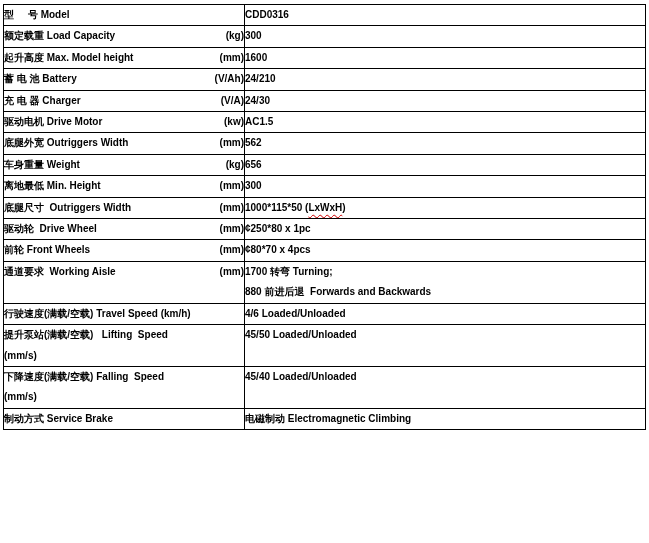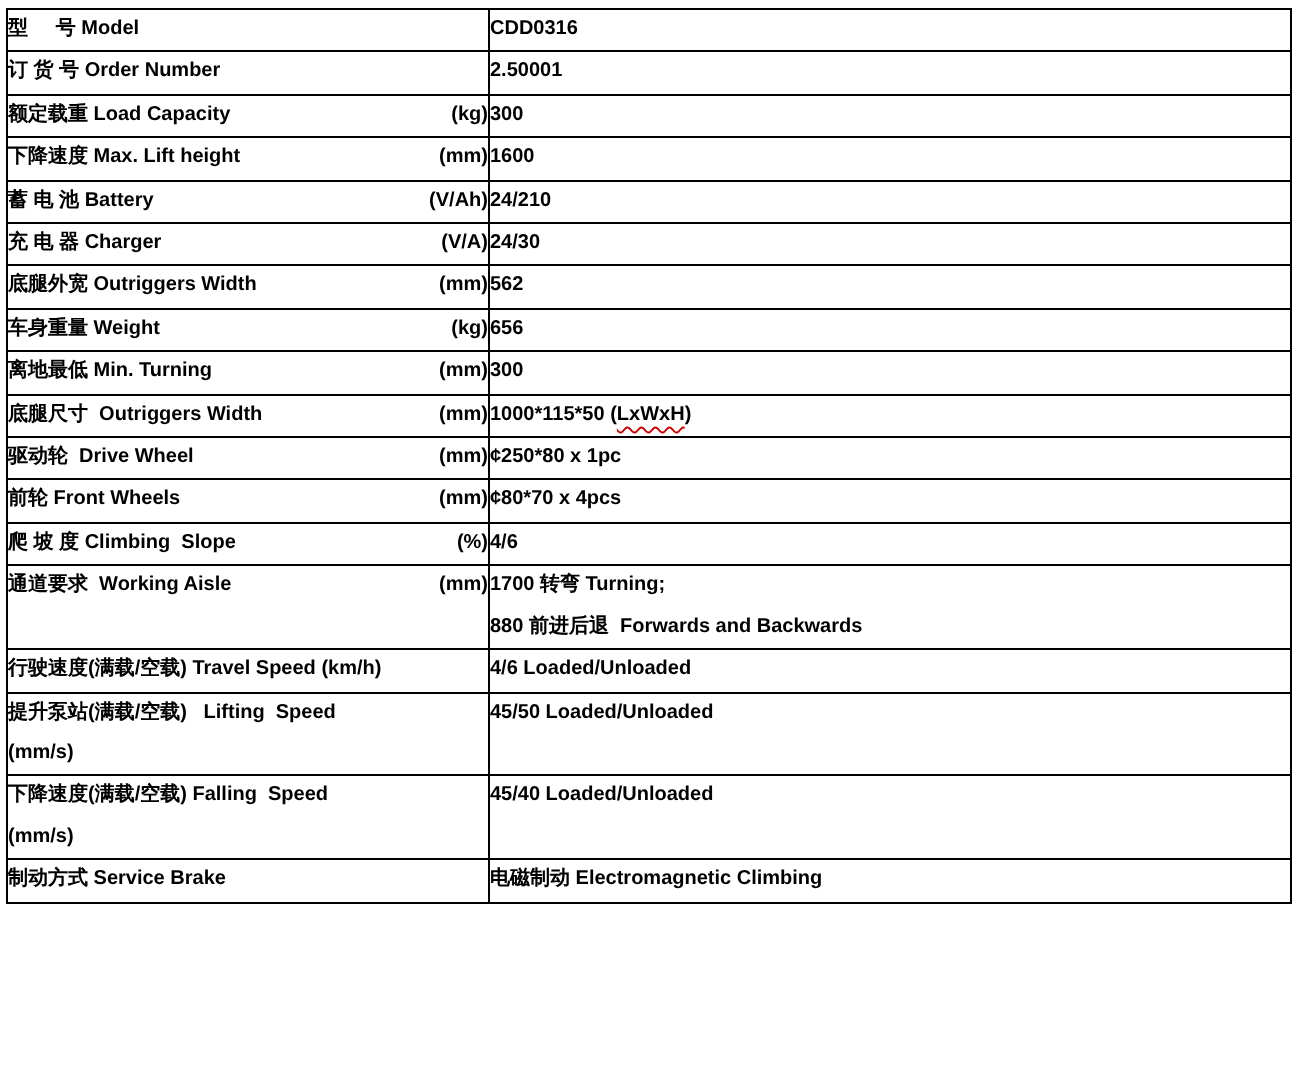--- a/index.html
+++ b/index.html
@@ -74,37 +74,29 @@
         <tr>
           <td class="label-cell">
             <div class="cell-line"><span class="lab">型     号 Model</span></div>
           </td>
           <td class="value-cell">
             <div class="cell-line">CDD0316</div>
           </td>
         </tr>
         <tr>
           <td class="label-cell">
-            <div class="cell-line"><span class="lab">订 货 号 Order Number</span></div>
-          </td>
-          <td class="value-cell">
-            <div class="cell-line">2.50001</div>
-          </td>
-        </tr>
-        <tr>
-          <td class="label-cell">
             <div class="cell-line with-unit"><span class="lab">额定载重 Load Capacity</span><span class="unit">(kg)</span></div>
           </td>
           <td class="value-cell">
             <div class="cell-line">300</div>
           </td>
         </tr>
         <tr>
           <td class="label-cell">
-            <div class="cell-line with-unit"><span class="lab">下降速度 Max. Lift height</span><span class="unit">(mm)</span></div>
+            <div class="cell-line with-unit"><span class="lab">起升高度 Max. Model height</span><span class="unit">(mm)</span></div>
           </td>
           <td class="value-cell">
             <div class="cell-line">1600</div>
           </td>
         </tr>
         <tr>
           <td class="label-cell">
             <div class="cell-line with-unit"><span class="lab">蓄 电 池 Battery</span><span class="unit">(V/Ah)</span></div>
           </td>
           <td class="value-cell">
@@ -114,37 +106,45 @@
         <tr>
           <td class="label-cell">
             <div class="cell-line with-unit"><span class="lab">充 电 器 Charger</span><span class="unit">(V/A)</span></div>
           </td>
           <td class="value-cell">
             <div class="cell-line">24/30</div>
           </td>
         </tr>
         <tr>
           <td class="label-cell">
+            <div class="cell-line with-unit"><span class="lab">驱动电机 Drive Motor</span><span class="unit">(kw)</span></div>
+          </td>
+          <td class="value-cell">
+            <div class="cell-line">AC1.5</div>
+          </td>
+        </tr>
+        <tr>
+          <td class="label-cell">
             <div class="cell-line with-unit"><span class="lab">底腿外宽 Outriggers Width</span><span class="unit">(mm)</span></div>
           </td>
           <td class="value-cell">
             <div class="cell-line">562</div>
           </td>
         </tr>
         <tr>
           <td class="label-cell">
             <div class="cell-line with-unit"><span class="lab">车身重量 Weight</span><span class="unit">(kg)</span></div>
           </td>
           <td class="value-cell">
             <div class="cell-line">656</div>
           </td>
         </tr>
         <tr>
           <td class="label-cell">
-            <div class="cell-line with-unit"><span class="lab">离地最低 Min. Turning</span><span class="unit">(mm)</span></div>
+            <div class="cell-line with-unit"><span class="lab">离地最低 Min. Height</span><span class="unit">(mm)</span></div>
           </td>
           <td class="value-cell">
             <div class="cell-line">300</div>
           </td>
         </tr>
         <tr>
           <td class="label-cell">
             <div class="cell-line with-unit"><span class="lab">底腿尺寸  Outriggers Width</span><span class="unit">(mm)</span></div>
           </td>
           <td class="value-cell">
@@ -158,28 +158,20 @@
           <td class="value-cell">
             <div class="cell-line">¢250*80 x 1pc</div>
           </td>
         </tr>
         <tr>
           <td class="label-cell">
             <div class="cell-line with-unit"><span class="lab">前轮 Front Wheels</span><span class="unit">(mm)</span></div>
           </td>
           <td class="value-cell">
             <div class="cell-line">¢80*70 x 4pcs</div>
-          </td>
-        </tr>
-        <tr>
-          <td class="label-cell">
-            <div class="cell-line with-unit"><span class="lab">爬 坡 度 Climbing  Slope</span><span class="unit">(%)</span></div>
-          </td>
-          <td class="value-cell">
-            <div class="cell-line">4/6</div>
           </td>
         </tr>
         <tr>
           <td class="label-cell">
             <div class="cell-line with-unit"><span class="lab">通道要求  Working Aisle</span><span class="unit">(mm)</span></div>
           </td>
           <td class="value-cell">
             <div class="cell-line">1700 转弯 Turning;</div>
             <div class="cell-line">880 前进后退  Forwards and Backwards</div>
           </td>

